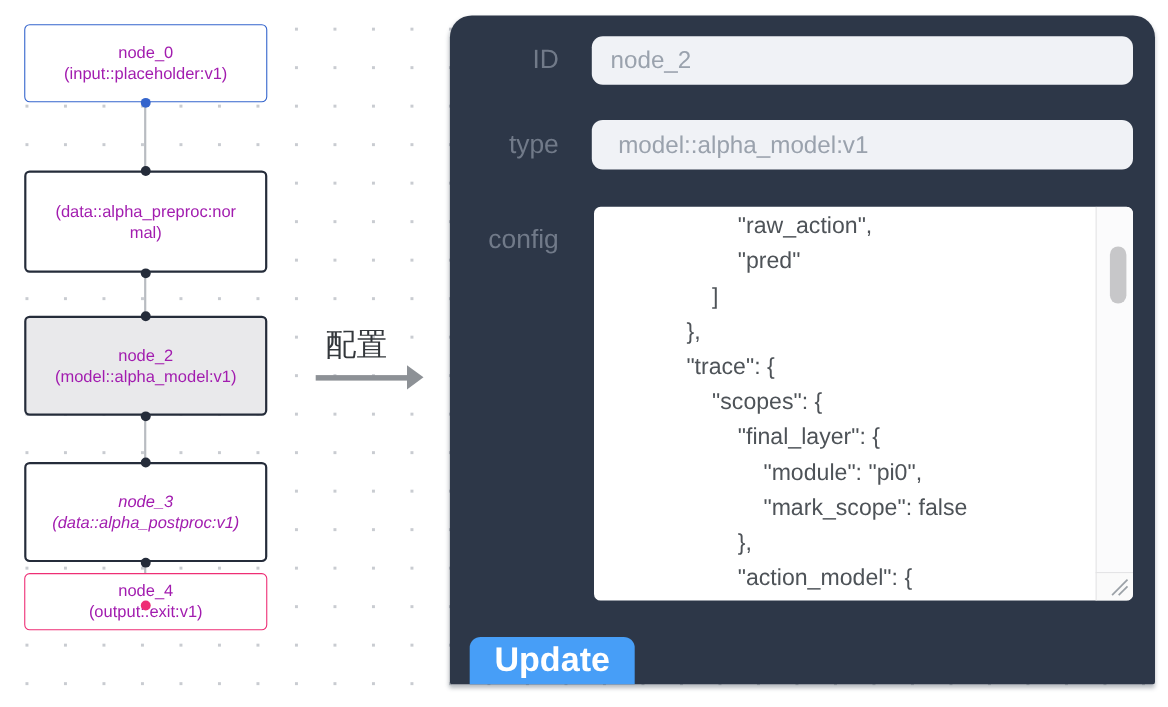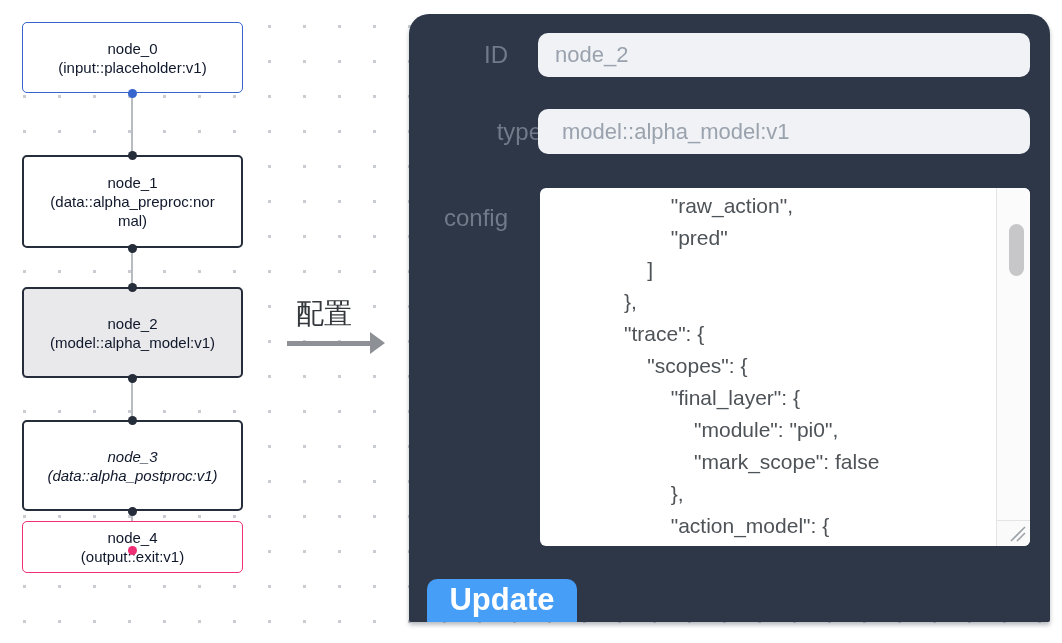--- a/index.html
+++ b/index.html
@@ -8,21 +8,21 @@
     position:relative;width:1062px;height:643px;overflow:hidden;
     font-family:"Liberation Sans",sans-serif;background:#ffffff;
     background-image:radial-gradient(circle,#c9ccd1 1.6px,transparent 1.7px);
     background-size:35px 35px;background-position:7px 9px;
   }
   
   .node{
     position:absolute;left:22px;width:221px;background:#fff;
     border:2px solid var(--node-border,#252c3a);border-radius:5px;
     display:flex;flex-direction:column;justify-content:center;
-    text-align:center;color:#0f172a;font-size:15px;line-height:19px;
+    text-align:center;color:#a21caf;font-size:15px;line-height:19px;
     font-weight:500;padding:2px 22px;z-index:2;
   }
   .node .sub{word-break:break-all;}
   .node--input{top:22px;height:71px;border:1.5px solid var(--input-node-accent,#3565cd);}
   .node--n1{top:155px;height:93px;}
   .node--selected{top:287px;height:91px;background:var(--selected-node-bg,#e9e9eb);}
   .node--n3{top:420px;height:91px;font-style:italic;}
   .node--output{top:521px;height:52px;border:1.5px solid var(--output-node-accent,#ee2e75);}
   .edge{position:absolute;left:131px;width:2px;background:var(--edge-color,#b8bcc1);z-index:1;}
   .e0{top:93px;height:62px;} .e1{top:248px;height:39px;}
@@ -41,21 +41,21 @@
     border-left:15px solid #8d9196;border-top:11px solid transparent;border-bottom:11px solid transparent;}
   
   .panel{
     position:absolute;left:409px;top:14px;width:641px;height:608px;
     background:var(--panel-bg,#2d3748);border-radius:20px 20px 2px 2px;
     box-shadow:0 3px 4px rgba(50,60,75,.35);z-index:4;
   }
   .fld-label{position:absolute;left:0;width:99px;text-align:right;
     color:var(--label-text,#717a89);font-size:24px;}
   .lbl-id{top:19px;height:44px;line-height:44px;}
-  .lbl-type{top:95px;height:45px;line-height:45px;margin-left:34px;}
+  .lbl-type{top:95px;height:45px;line-height:45px;}
   .lbl-config{top:190px;line-height:28px;}
   .fld-input{
     position:absolute;left:129px;width:492px;border:none;outline:none;
     background:var(--field-bg,#f0f2f6);border-radius:10px;
     color:var(--field-text,#9aa2ad);font-size:22px;padding:0 17px;
     font-family:"Liberation Sans",sans-serif;
   }
   .inp-id{top:19px;height:44px;}
   .inp-type{top:95px;height:45px;padding-left:24px;}
   .config-box{position:absolute;left:131px;top:174px;width:490px;height:358px;
@@ -85,21 +85,20 @@
   <div class="edge e0"></div>
   <div class="edge e1"></div>
   <div class="edge e2"></div>
   <div class="edge e3"></div>
 
   <div class="node node--input">
     <div>node_0</div>
     <div class="sub">(input::placeholder:v1)</div>
   </div>
   <div class="node node--n1">
-    <div>node_1</div>
     <div class="sub">(data::alpha_preproc:normal)</div>
   </div>
   <div class="node node--selected">
     <div>node_2</div>
     <div class="sub">(model::alpha_model:v1)</div>
   </div>
   <div class="node node--n3">
     <div>node_3</div>
     <div class="sub">(data::alpha_postproc:v1)</div>
   </div>

